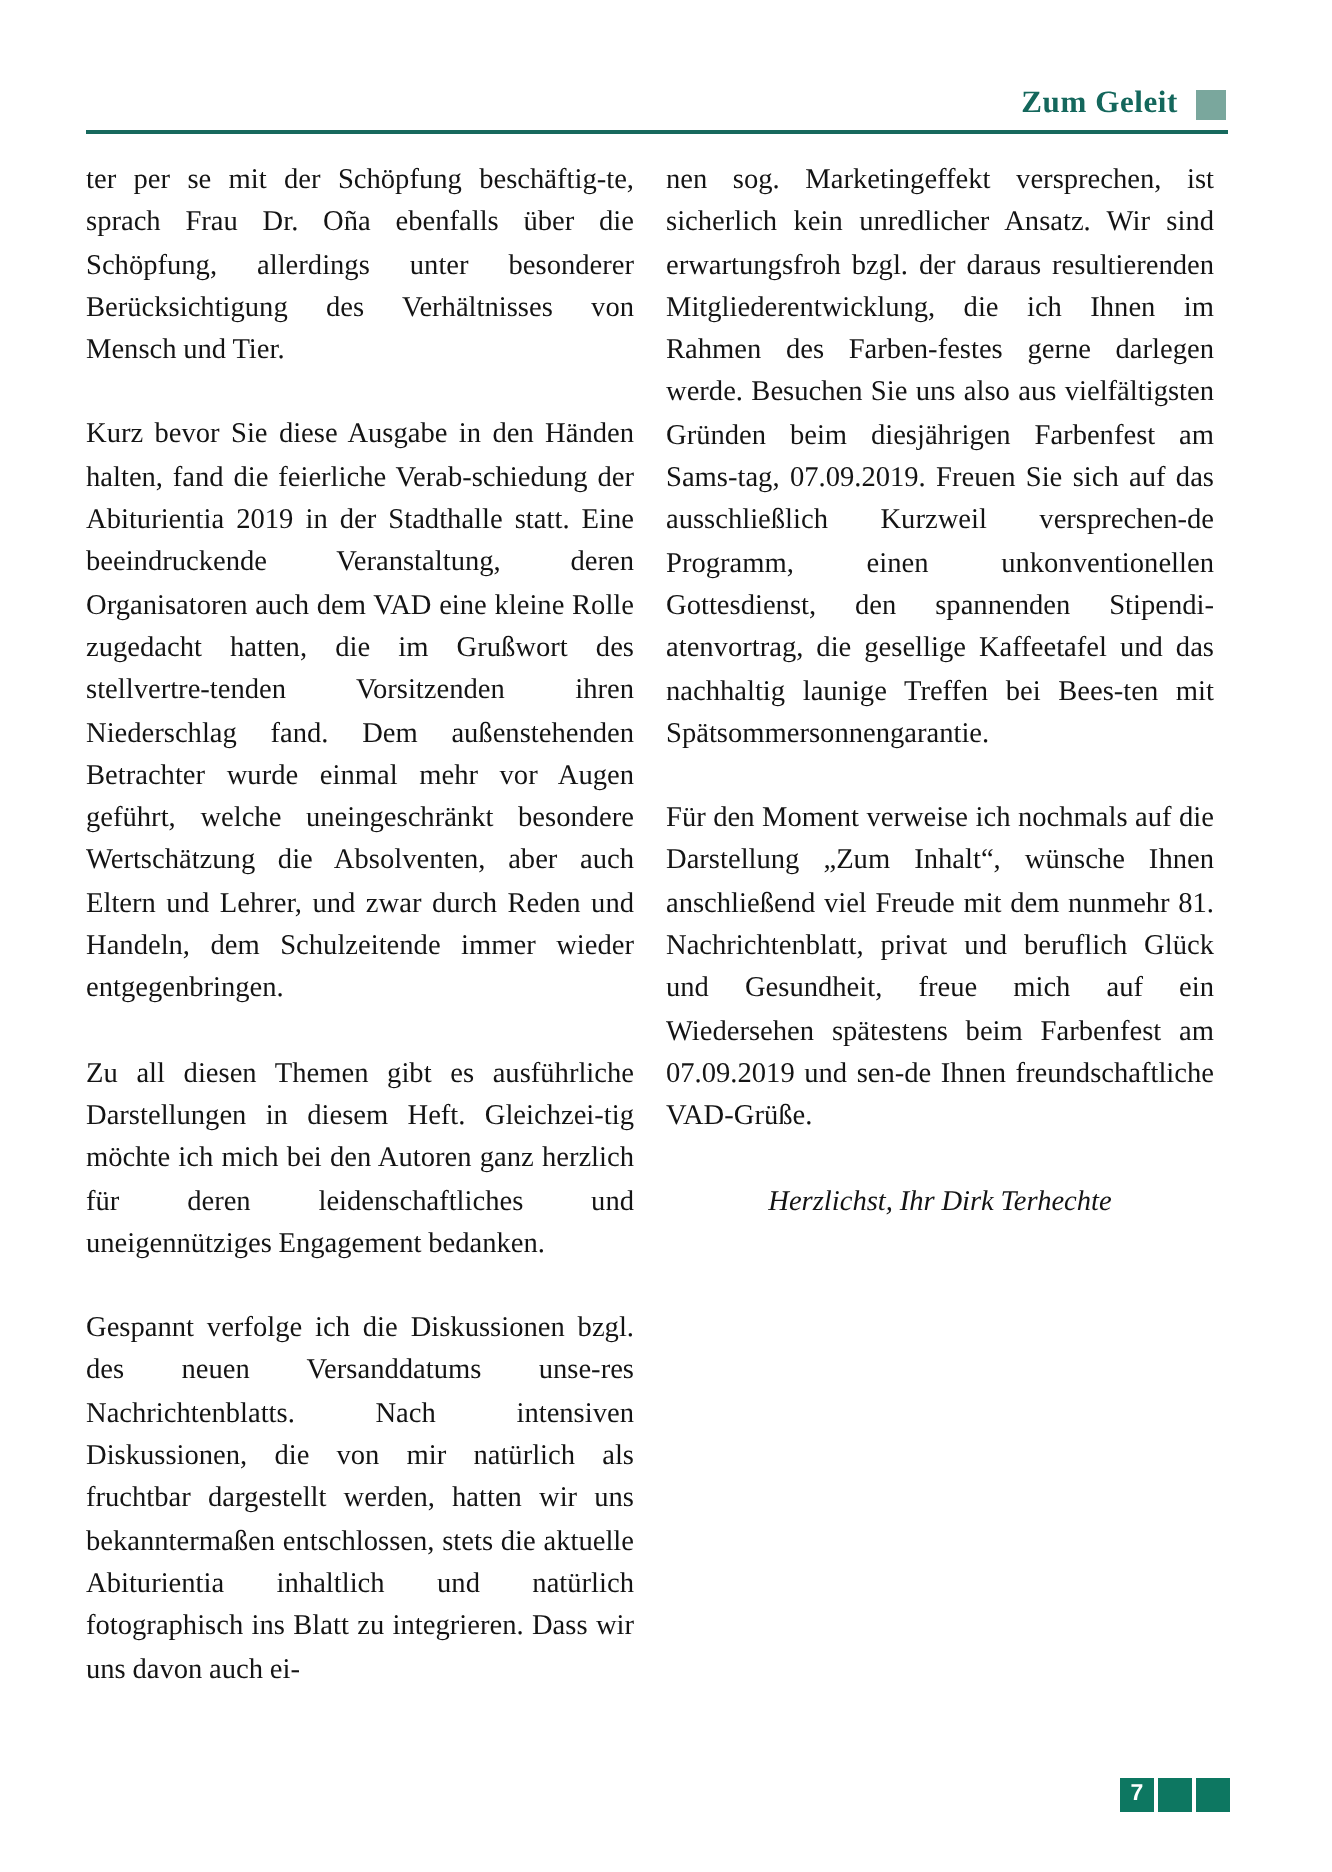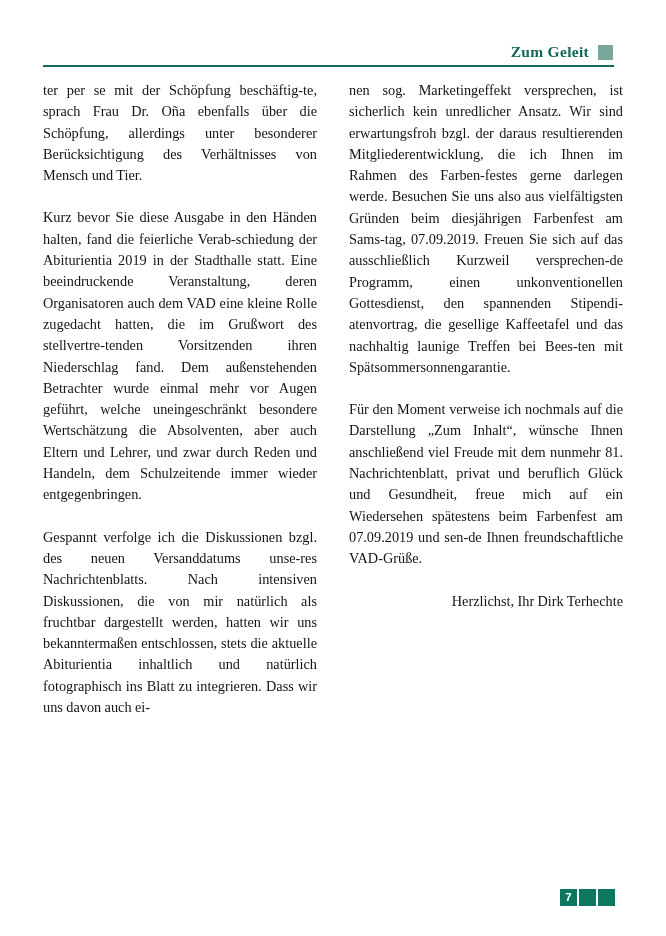--- a/index.html
+++ b/index.html
@@ -61,42 +61,43 @@
   }
 
   
   .columns {
     position: absolute;
     left: 43px;
     top: 80px;
     width: 580px;
     height: 800px;
     display: flex;
-    gap: 32px;
+    gap: 16px;
     align-items: flex-start;
   }
   .column {
     width: 274px;
     flex: 0 0 274px;
   }
   .para {
     margin: 0 0 21px 0;
     font-size: 14.3px;
     line-height: 21.3px;
     text-align: justify;
     text-justify: inter-word;
     hyphens: manual;
     -webkit-hyphens: manual;
     word-spacing: -0.2px;
   }
   .para:last-child {
     margin-bottom: 0;
   }
   .para.signoff {
-    text-align: right;
+    text-align: center;
+    font-style: italic;
   }
 
   
   .folio {
     position: absolute;
     right: 51px;
     bottom: 30px;
     display: flex;
     align-items: center;
     gap: 2px;
@@ -129,20 +130,21 @@
     <span class="running-head-title">Zum Geleit</span>
     <span class="running-head-square"></span>
   </div>
   <div class="header-rule"></div>
 
   <div class="columns">
 
     <div class="column">
       <p class="para">ter per se mit der Schöpfung beschäftig-​te, sprach Frau Dr. Oña ebenfalls über die Schöpfung, allerdings unter besonderer Berücksichtigung des Verhältnisses von Mensch und Tier.</p>
       <p class="para">Kurz bevor Sie diese Ausgabe in den Händen halten, fand die feierliche Verab-​schiedung der Abiturientia 2019 in der Stadthalle statt. Eine beeindruckende Veranstaltung, deren Organisatoren auch dem VAD eine kleine Rolle zugedacht hatten, die im Grußwort des stellvertre-​tenden Vorsitzenden ihren Niederschlag fand. Dem außenstehenden Betrachter wurde einmal mehr vor Augen geführt, welche uneingeschränkt besondere Wertschätzung die Absolventen, aber auch Eltern und Lehrer, und zwar durch Reden und Handeln, dem Schulzeitende immer wieder entgegenbringen.</p>
+      <p class="para">Zu all diesen Themen gibt es ausführliche Darstellungen in diesem Heft. Gleichzei-​tig möchte ich mich bei den Autoren ganz herzlich für deren leidenschaftliches und uneigennütziges Engagement bedanken.</p>
       <p class="para">Gespannt verfolge ich die Diskussionen bzgl. des neuen Versanddatums unse-​res Nachrichtenblatts. Nach intensiven Diskussionen, die von mir natürlich als fruchtbar dargestellt werden, hatten wir uns bekanntermaßen entschlossen, stets die aktuelle Abiturientia inhaltlich und natürlich fotographisch ins Blatt zu integrieren. Dass wir uns davon auch ei-</p>
     </div>
 
     <div class="column">
       <p class="para">nen sog. Marketingeffekt versprechen, ist sicherlich kein unredlicher Ansatz. Wir sind erwartungsfroh bzgl. der daraus resultierenden Mitgliederentwicklung, die ich Ihnen im Rahmen des Farben-​festes gerne darlegen werde. Besuchen Sie uns also aus vielfältigsten Gründen beim diesjährigen Farbenfest am Sams-​tag, 07.09.2019. Freuen Sie sich auf das ausschließlich Kurzweil versprechen-​de Programm, einen unkonventionellen Gottesdienst, den spannenden Stipendi-​atenvortrag, die gesellige Kaffeetafel und das nachhaltig launige Treffen bei Bees-​ten mit Spätsommersonnengarantie.</p>
       <p class="para">Für den Moment verweise ich nochmals auf die Darstellung „Zum Inhalt“, wünsche Ihnen anschließend viel Freude mit dem nunmehr 81. Nachrichtenblatt, privat und beruflich Glück und Gesundheit, freue mich auf ein Wiedersehen spätestens beim Farbenfest am 07.09.2019 und sen-​de Ihnen freundschaftliche VAD-Grüße.</p>
       <p class="para signoff">Herzlichst, Ihr Dirk Terhechte</p>
     </div>
 
   </div>

